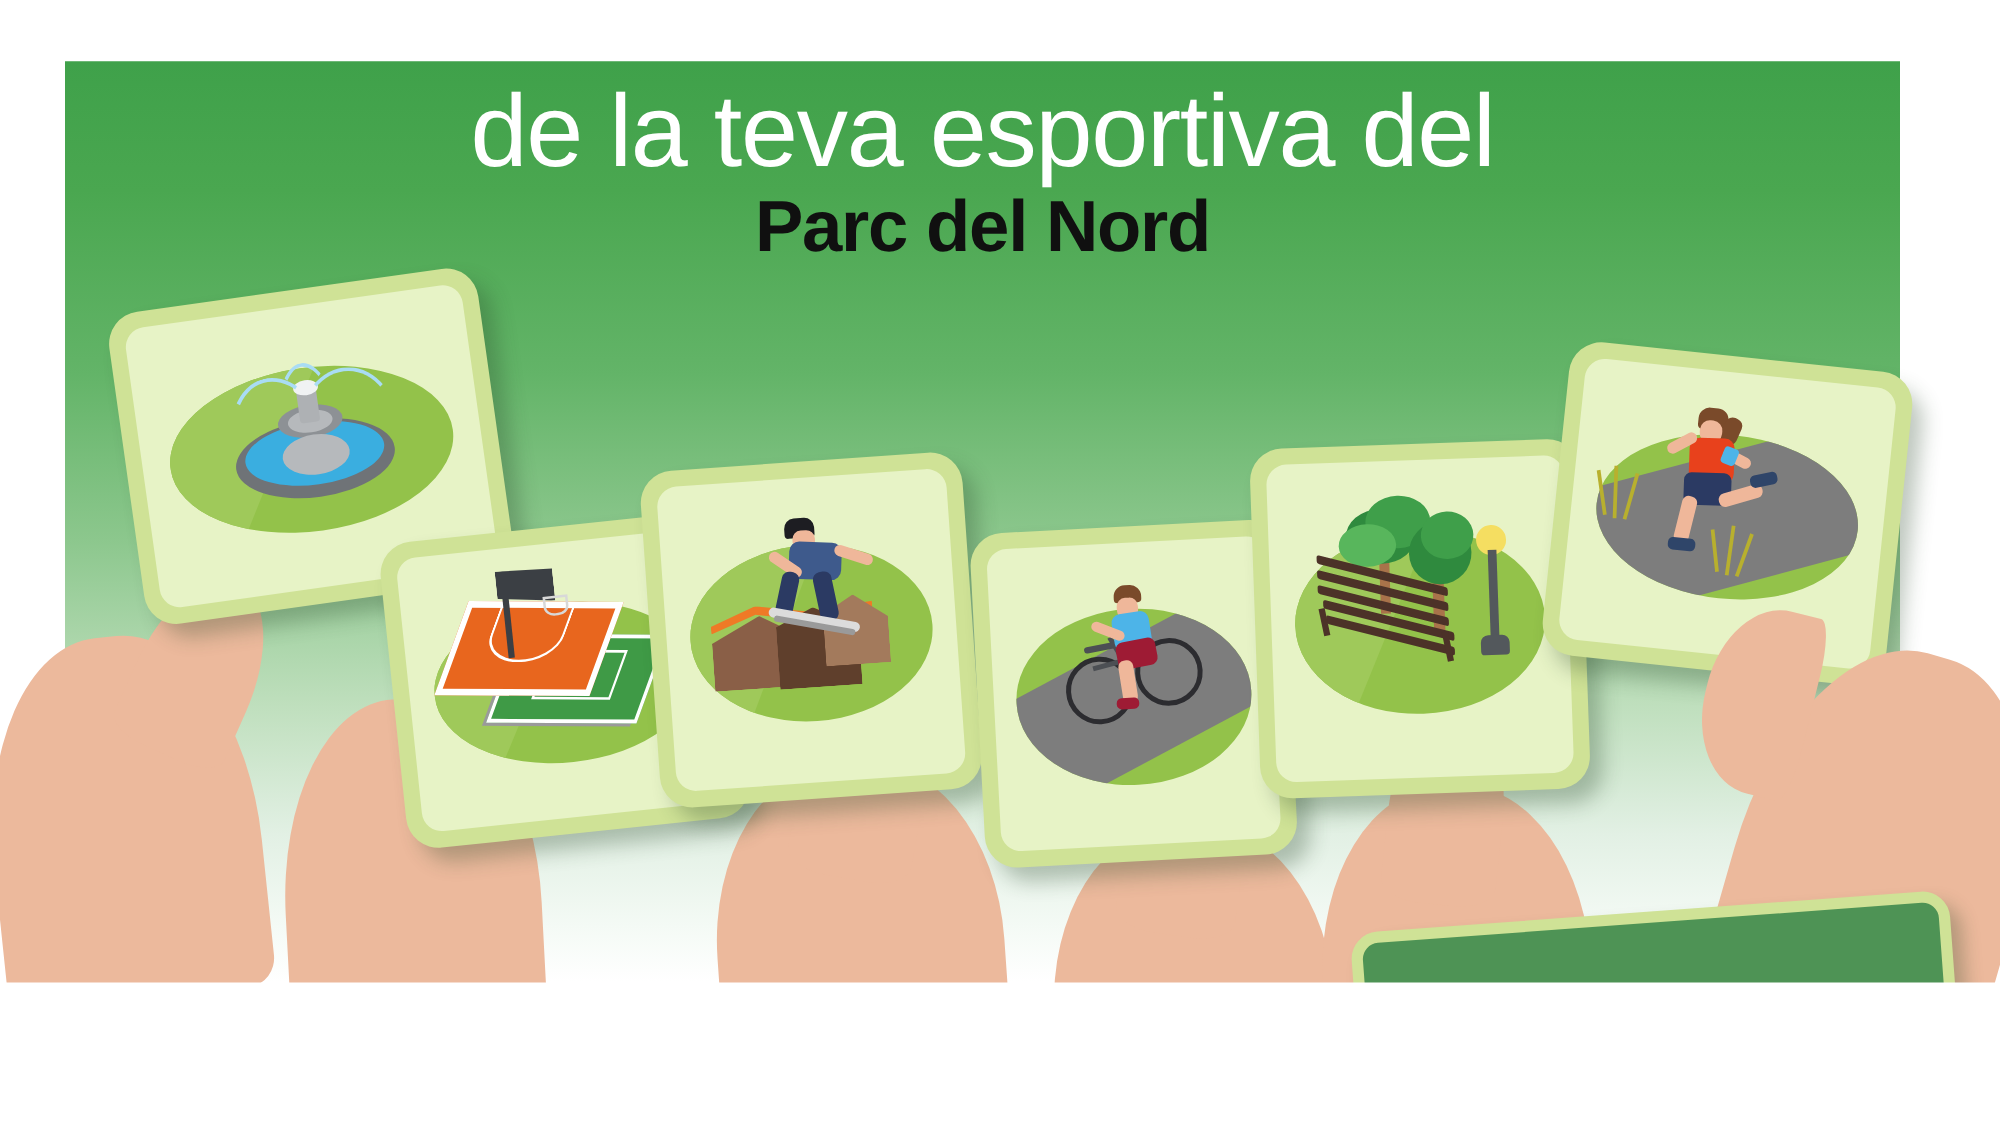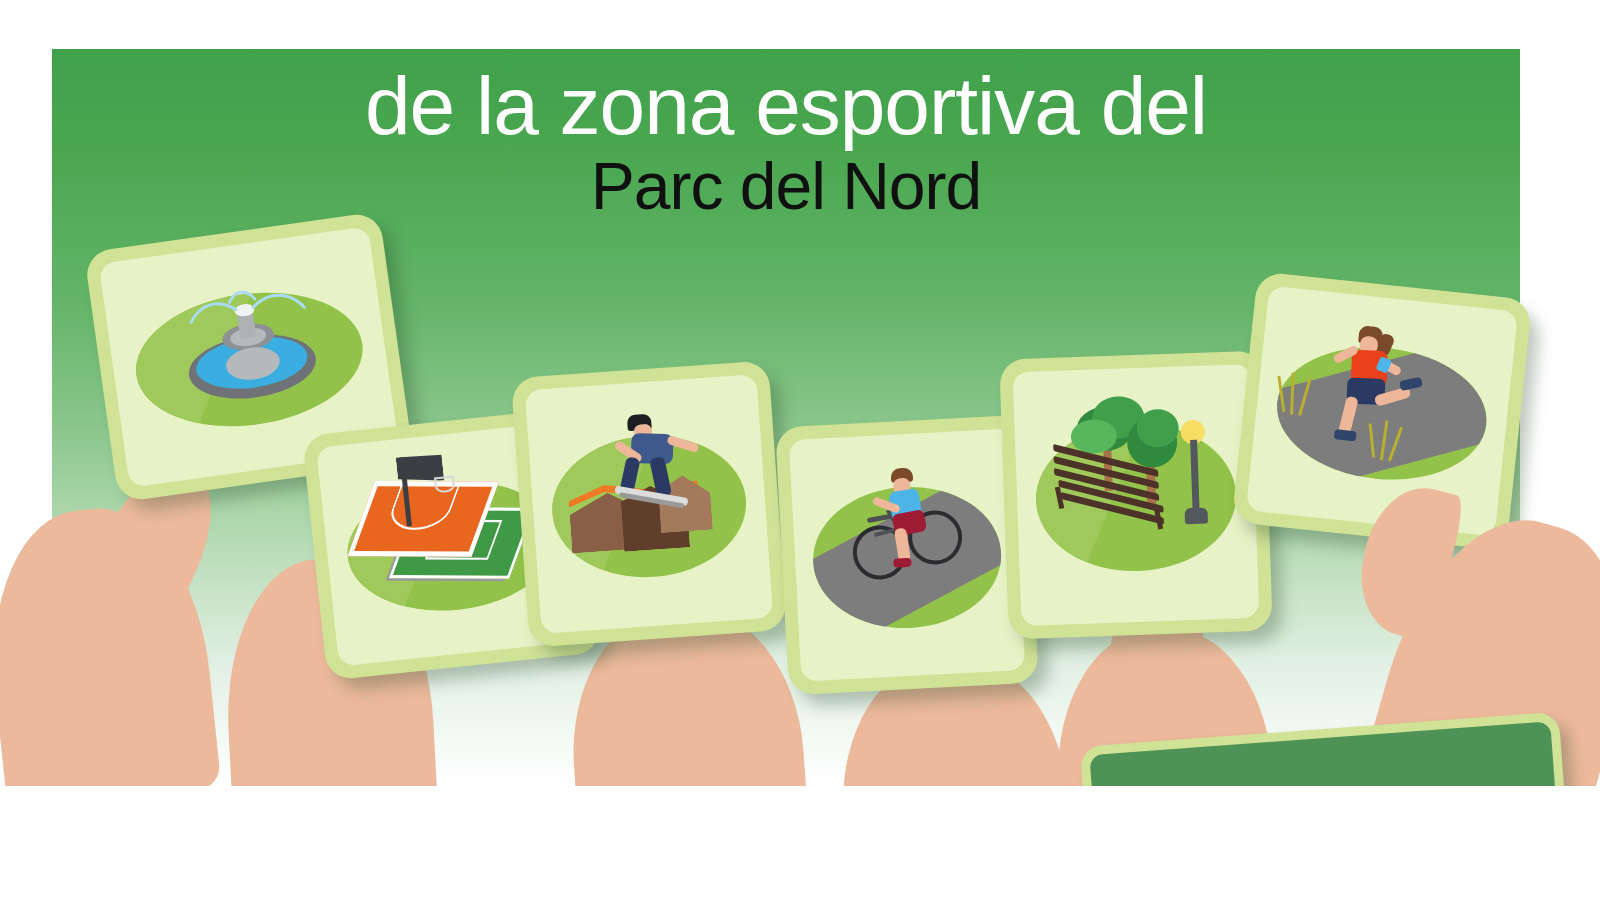--- a/index.html
+++ b/index.html
@@ -27,21 +27,21 @@
   
   #headline{
     position:absolute; left:0; top:16px; width:1468px; text-align:center;
     line-height:1.00; pointer-events:none; z-index:40;
   }
   .hl-line{
     display:block; font-size:82px; font-weight:400; color:#ffffff;
     letter-spacing:-1px; white-space:nowrap;
   }
   .hl-strong{
-    display:block; font-size:66px; font-weight:400; color:#101010;
+    display:block; font-size:58px; font-weight:700; color:#101010;
     letter-spacing:-1px; margin-top:6px; white-space:nowrap;
   }
 
   
   .hand{position:absolute; z-index:12;}
   .palm{
     position:absolute; background:#ecb99c; border-radius:46% 46% 10% 10%/ 60% 60% 8% 8%;
   }
   .thumb{
     position:absolute; background:#ecb99c; border-radius:50% 50% 34% 34%/ 62% 62% 10% 10%;
@@ -150,21 +150,21 @@
     position:absolute; left:0; top:786px; width:1600px; height:114px;
     background:#ffffff; z-index:60;
   }
 </style>
 </head>
 <body>
 
 <div id="banner">
 
   <div id="headline">
-    <span class="hl-line">de la zona esportiva del</span>
+    <span class="hl-line">de la teva esportiva del</span>
     <span class="hl-strong">Parc del Nord</span>
   </div>
 
   <div class="hand" style="left:-60px;top:400px;width:230px;height:340px;">
     <div class="palm" style="left:0;top:60px;width:215px;height:290px;transform:rotate(-6deg);"></div>
     <div class="thumb" style="left:120px;top:10px;width:96px;height:150px;transform:rotate(24deg);"></div>
   </div>
 
   <div class="hand" style="left:175px;top:440px;width:230px;height:330px;">
     <div class="palm" style="left:0;top:70px;width:205px;height:280px;transform:rotate(-3deg);"></div>

